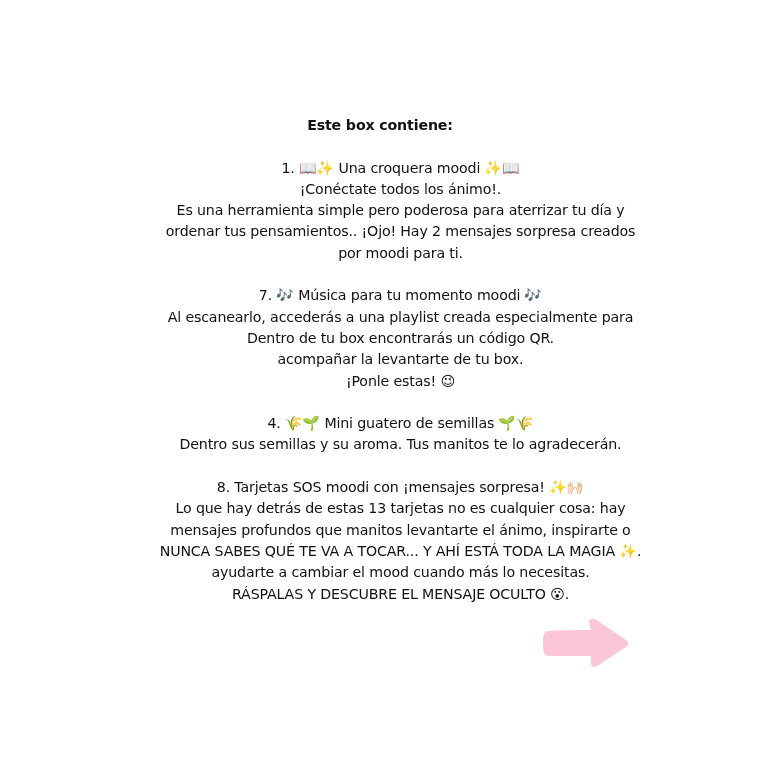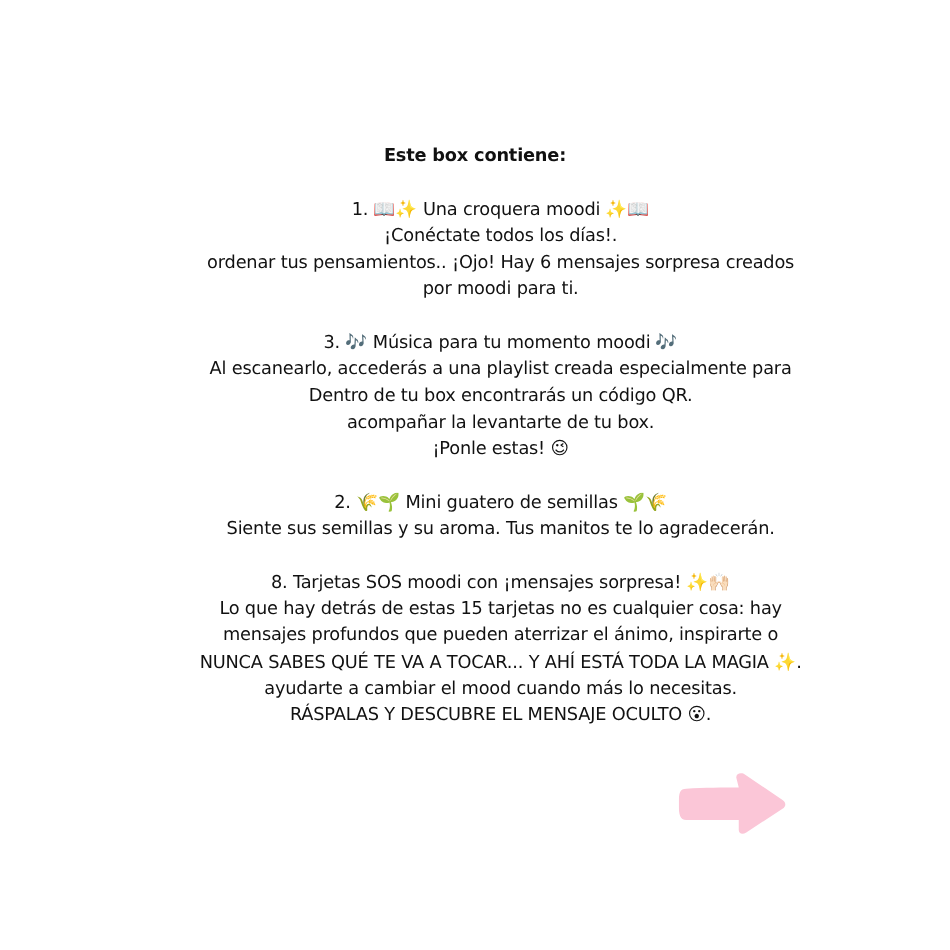--- a/index.html
+++ b/index.html
@@ -21,42 +21,43 @@
   }
 </style>
 </head>
 <body>
 
 <div class="content">
   <div class="title">Este box contiene:</div>
 
   <div class="section">
     <span class="line">1. 📖✨ Una croquera moodi ✨📖</span>
-    <span class="line">¡Conéctate todos los días!.</span>
-    <span class="line">ordenar tus pensamientos.. ¡Ojo! Hay 6 mensajes sorpresa creados</span>
+    <span class="line">¡Conéctate todos los ánimo!.</span>
+    <span class="line">Es una herramienta simple pero poderosa para aterrizar tu día y</span>
+    <span class="line">ordenar tus pensamientos.. ¡Ojo! Hay 2 mensajes sorpresa creados</span>
     <span class="line">por moodi para ti.</span>
   </div>
 
   <div class="section">
-    <span class="line">3. 🎶 Música para tu momento moodi 🎶</span>
+    <span class="line">7. 🎶 Música para tu momento moodi 🎶</span>
     <span class="line">Al escanearlo, accederás a una playlist creada especialmente para</span>
     <span class="line">Dentro de tu box encontrarás un código QR.</span>
     <span class="line">acompañar la levantarte de tu box.</span>
     <span class="line">¡Ponle estas! 😉</span>
   </div>
 
   <div class="section">
-    <span class="line">2. 🌾🌱 Mini guatero de semillas 🌱🌾</span>
-    <span class="line">Siente sus semillas y su aroma. Tus manitos te lo agradecerán.</span>
+    <span class="line">4. 🌾🌱 Mini guatero de semillas 🌱🌾</span>
+    <span class="line">Dentro sus semillas y su aroma. Tus manitos te lo agradecerán.</span>
   </div>
 
   <div class="section">
     <span class="line">8. Tarjetas SOS moodi con ¡mensajes sorpresa! ✨🙌🏻</span>
-    <span class="line">Lo que hay detrás de estas 15 tarjetas no es cualquier cosa: hay</span>
-    <span class="line">mensajes profundos que pueden aterrizar el ánimo, inspirarte o</span>
+    <span class="line">Lo que hay detrás de estas 13 tarjetas no es cualquier cosa: hay</span>
+    <span class="line">mensajes profundos que manitos levantarte el ánimo, inspirarte o</span>
     <span class="line">NUNCA SABES QUÉ TE VA A TOCAR... Y AHÍ ESTÁ TODA LA MAGIA ✨.</span>
     <span class="line">ayudarte a cambiar el mood cuando más lo necesitas.</span>
     <span class="line">RÁSPALAS Y DESCUBRE EL MENSAJE OCULTO 😮.</span>
   </div>
 </div>
 
 <svg class="arrow" viewBox="0 0 86 50" xmlns="http://www.w3.org/2000/svg">
   <path d="M6 13 C 20 12, 36 12, 48 12 L 46 4 C 46 1, 49 0, 52 1 L 83 22 C 86 24, 86 27, 83 29 L 54 48 C 51 50, 48 49, 48 46 L 48 38 C 36 38, 20 38, 6 38 C 1 38, 0 34, 0 25 C 0 16, 1 13, 6 13 Z" fill="#fbc6d7"></path>
 </svg>
 

